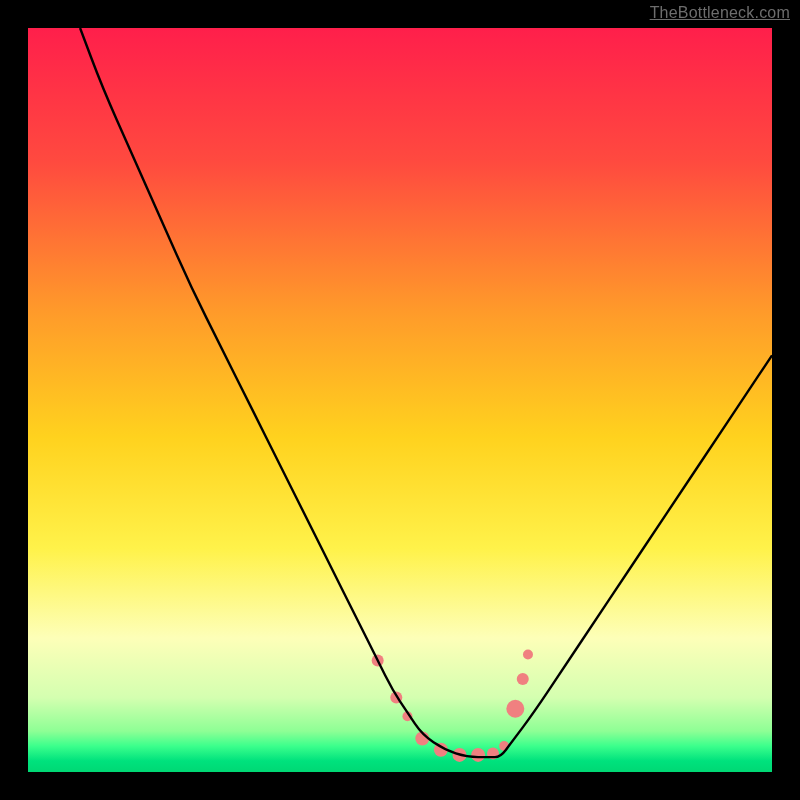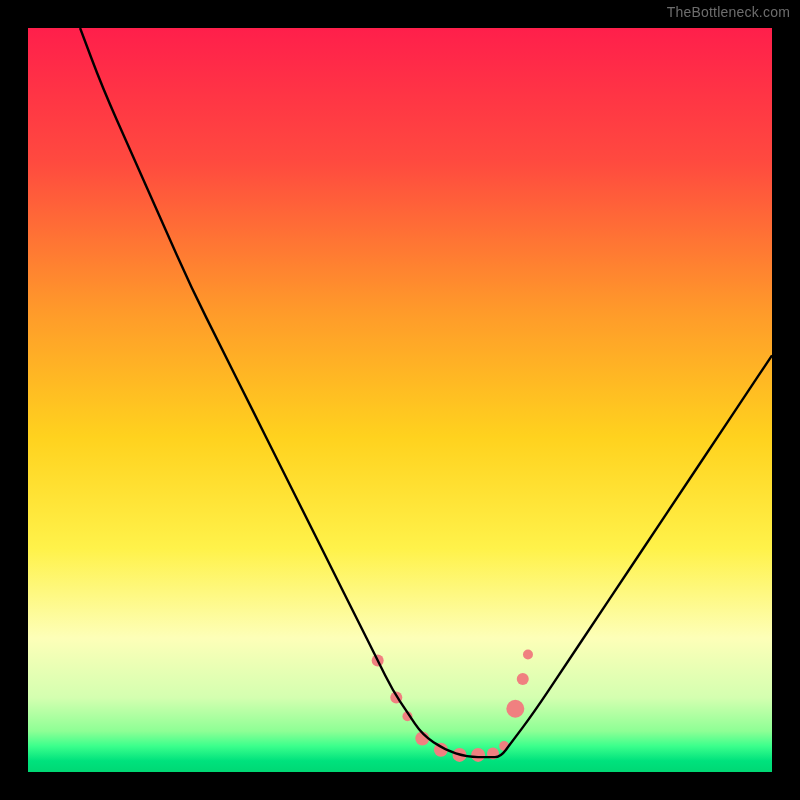--- a/index.html
+++ b/index.html
@@ -17,24 +17,25 @@
     top: 0;
     width: 800px;
     height: 800px;
     background: #000;
   }
   .watermark {
     position: absolute;
     top: 4px;
     right: 10px;
     color: #6d6d6d;
-    font-size: 14px;
+    font-size: 16px;
     font-weight: 500;
     letter-spacing: 0.2px;
     user-select: none;
+    text-decoration: underline;
   }
   .plot-wrap {
     position: absolute;
     left: 28px;
     top: 28px;
     width: 744px;
     height: 744px;
   }
   svg { display: block; }
 </style>

